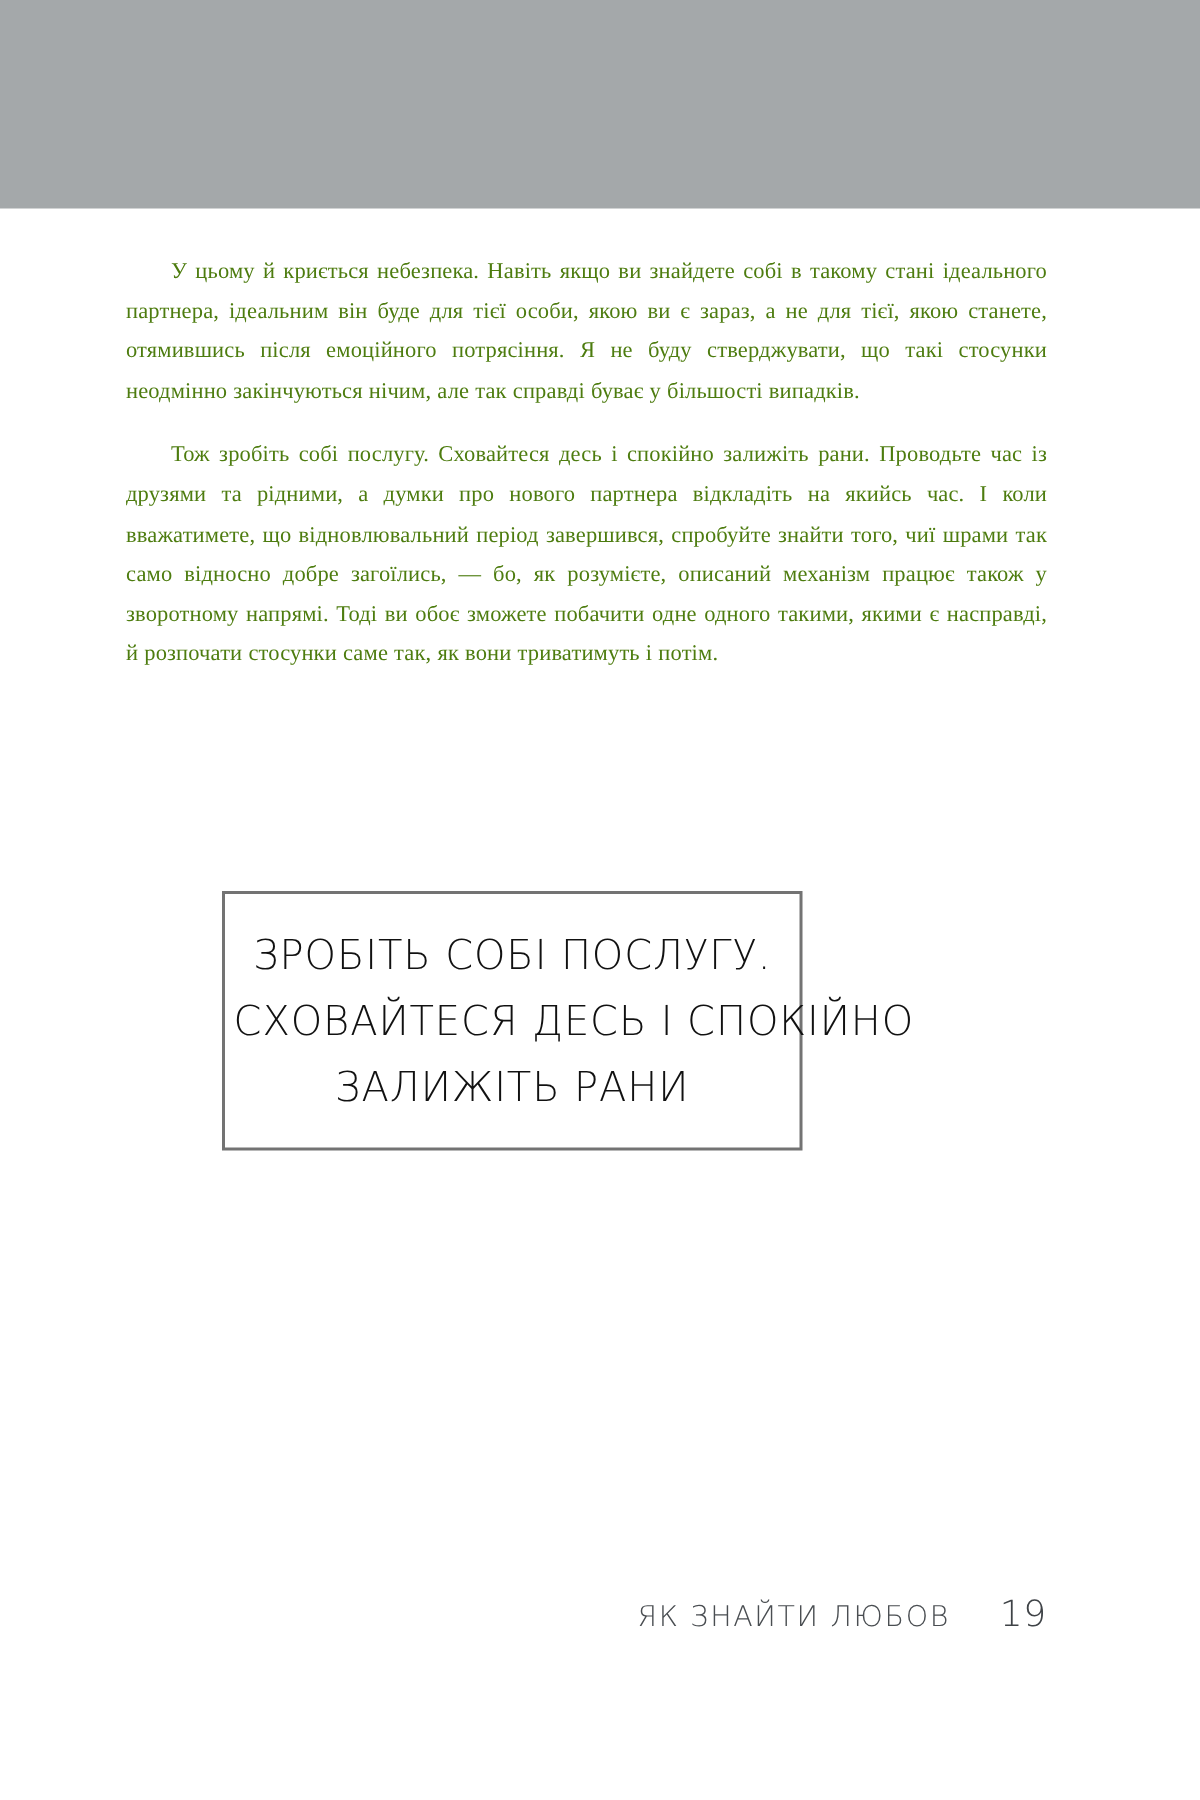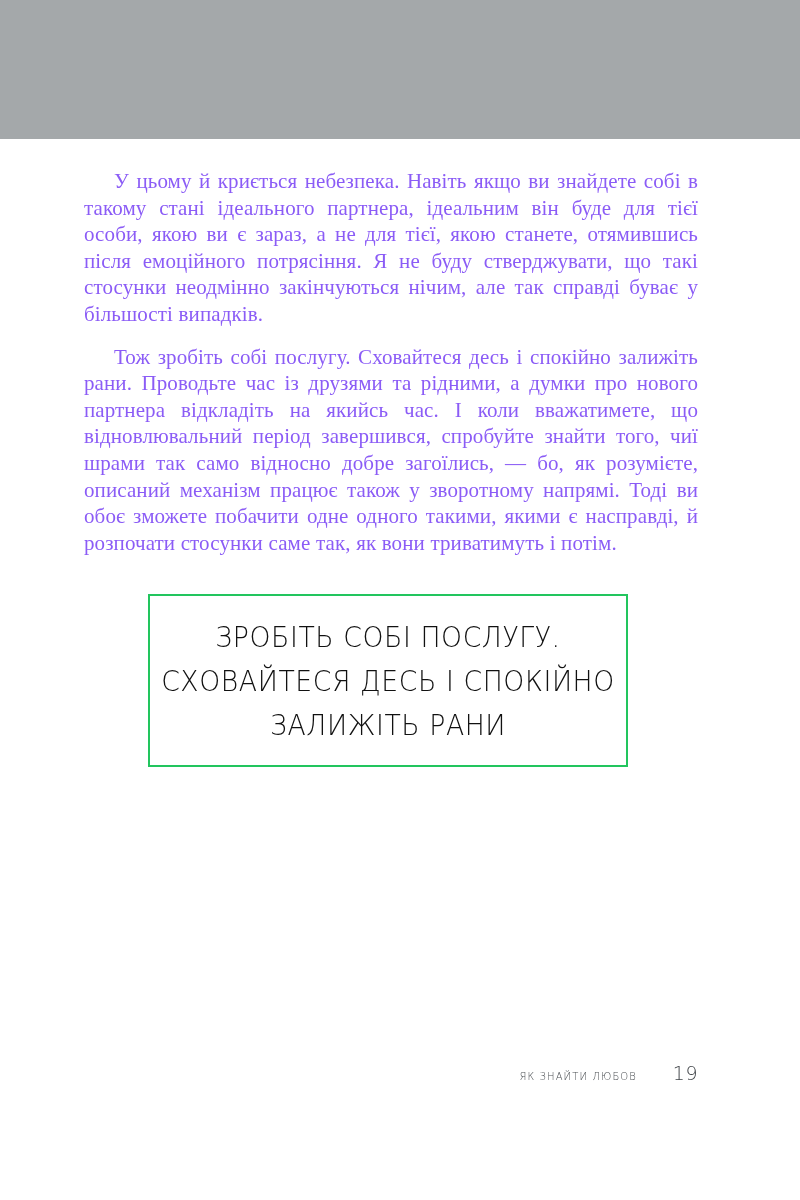--- a/index.html
+++ b/index.html
@@ -39,40 +39,40 @@
     position: absolute;
     left: 84px;
     top: 168px;
     width: 614px;
   }
 
   p.body-par {
     margin: 0;
     text-indent: 30px;
     text-align: justify;
-    font-size: 21px;
+    font-size: 15px;
     line-height: 26.6px;
-    color: #8b5cf6;
+    color: #4d7c0f;
     letter-spacing: 0.1px;
     word-spacing: 0.2px;
     hyphens: manual;
   }
   p.body-par + p.body-par {
     margin-top: 16px;
   }
 
   
   .pullquote {
     position: absolute;
     left: 148px;
     top: 594px;
-    width: 480px;
+    width: 387px;
     height: 173px;
     box-sizing: border-box;
-    border: 2px solid #22c55e;
+    border: 2px solid #737373;
     background: #ffffff;
     display: flex;
     align-items: center;
     justify-content: center;
   }
   .pullquote-inner {
     width: 100%;
     text-align: center;
     font-family: "DejaVu Sans", "Liberation Sans", sans-serif;
     font-weight: 300;
@@ -96,26 +96,26 @@
     top: 1062px;
     width: 614px;
     display: flex;
     align-items: baseline;
     justify-content: flex-end;
     font-family: "DejaVu Sans", "Liberation Sans", sans-serif;
     font-weight: 300;
     color: #4a4e52;
   }
   .footer-title {
-    font-size: 10px;
+    font-size: 19px;
     letter-spacing: 1.1px;
     text-transform: uppercase;
   }
   .footer-page {
-    font-size: 19px;
+    font-size: 24px;
     letter-spacing: 0.5px;
     margin-left: 33px;
     min-width: 28px;
     text-align: right;
     color: #3f4347;
   }
 </style>
 </head>
 <body>
 

